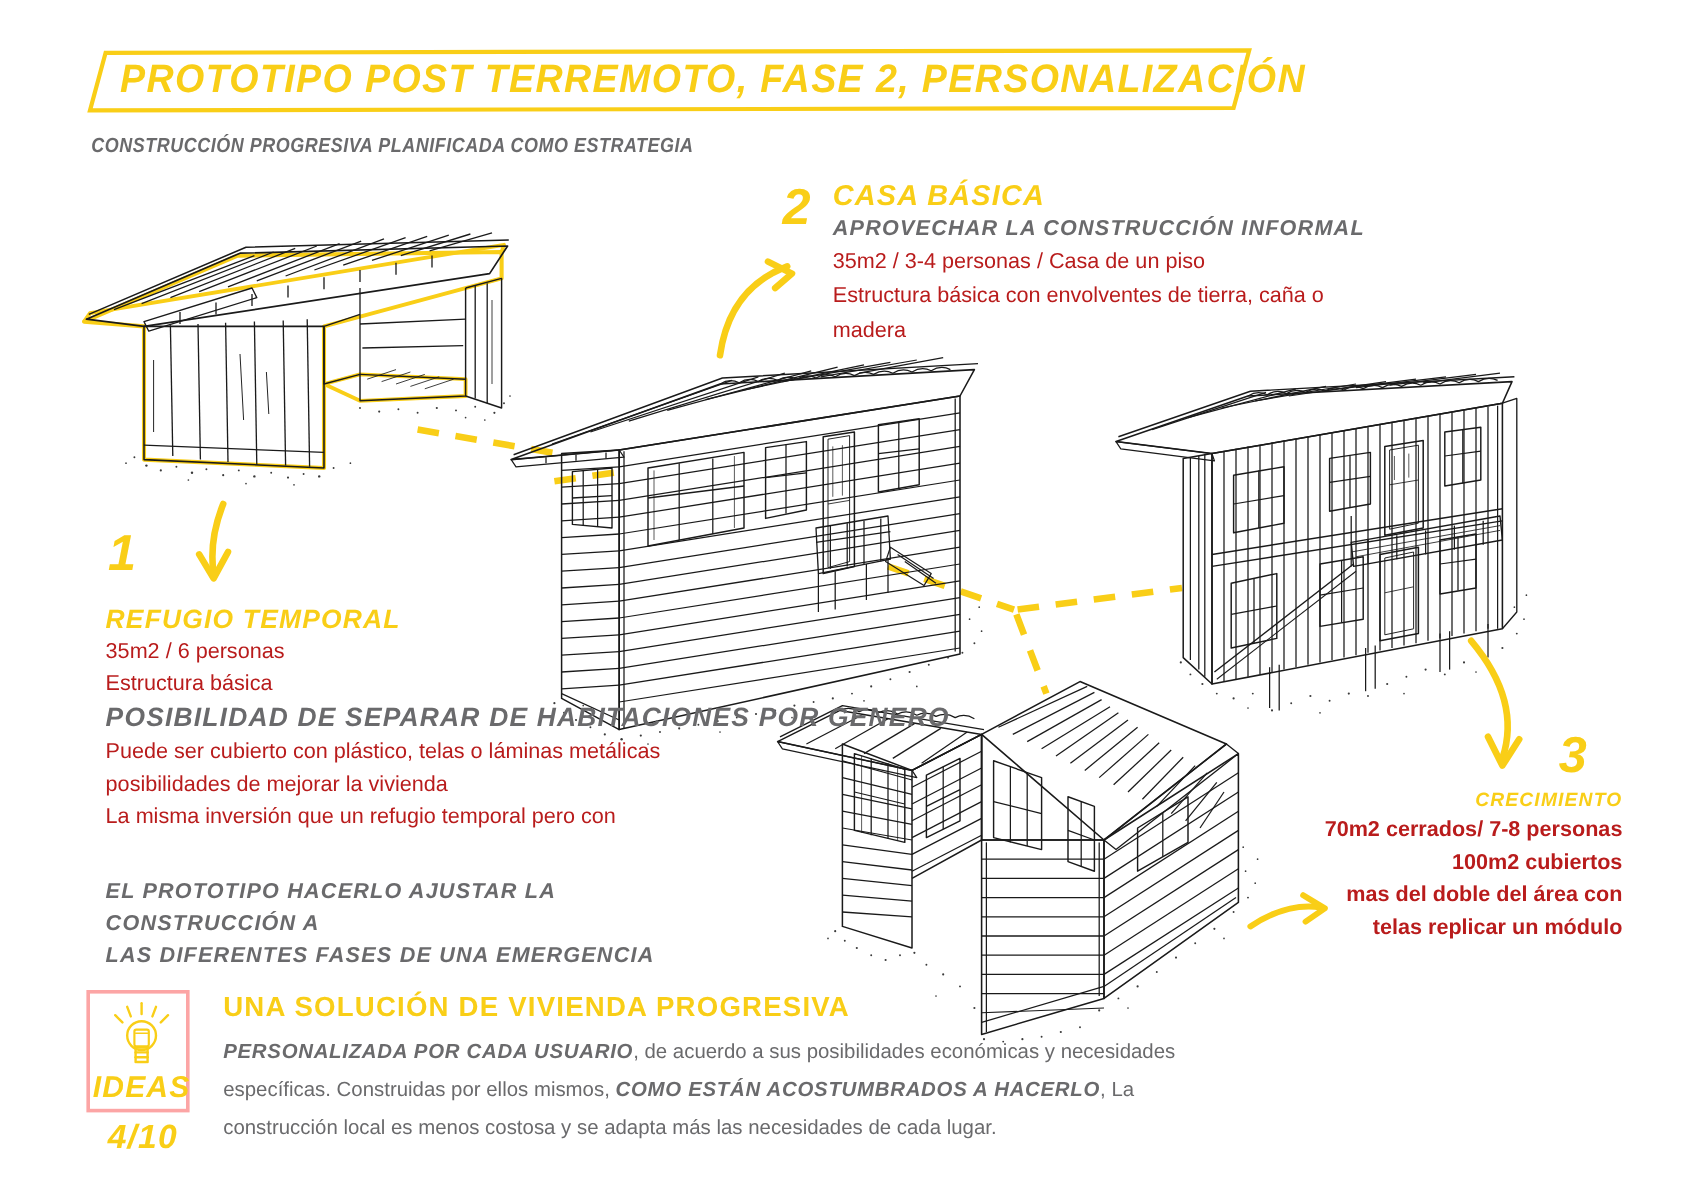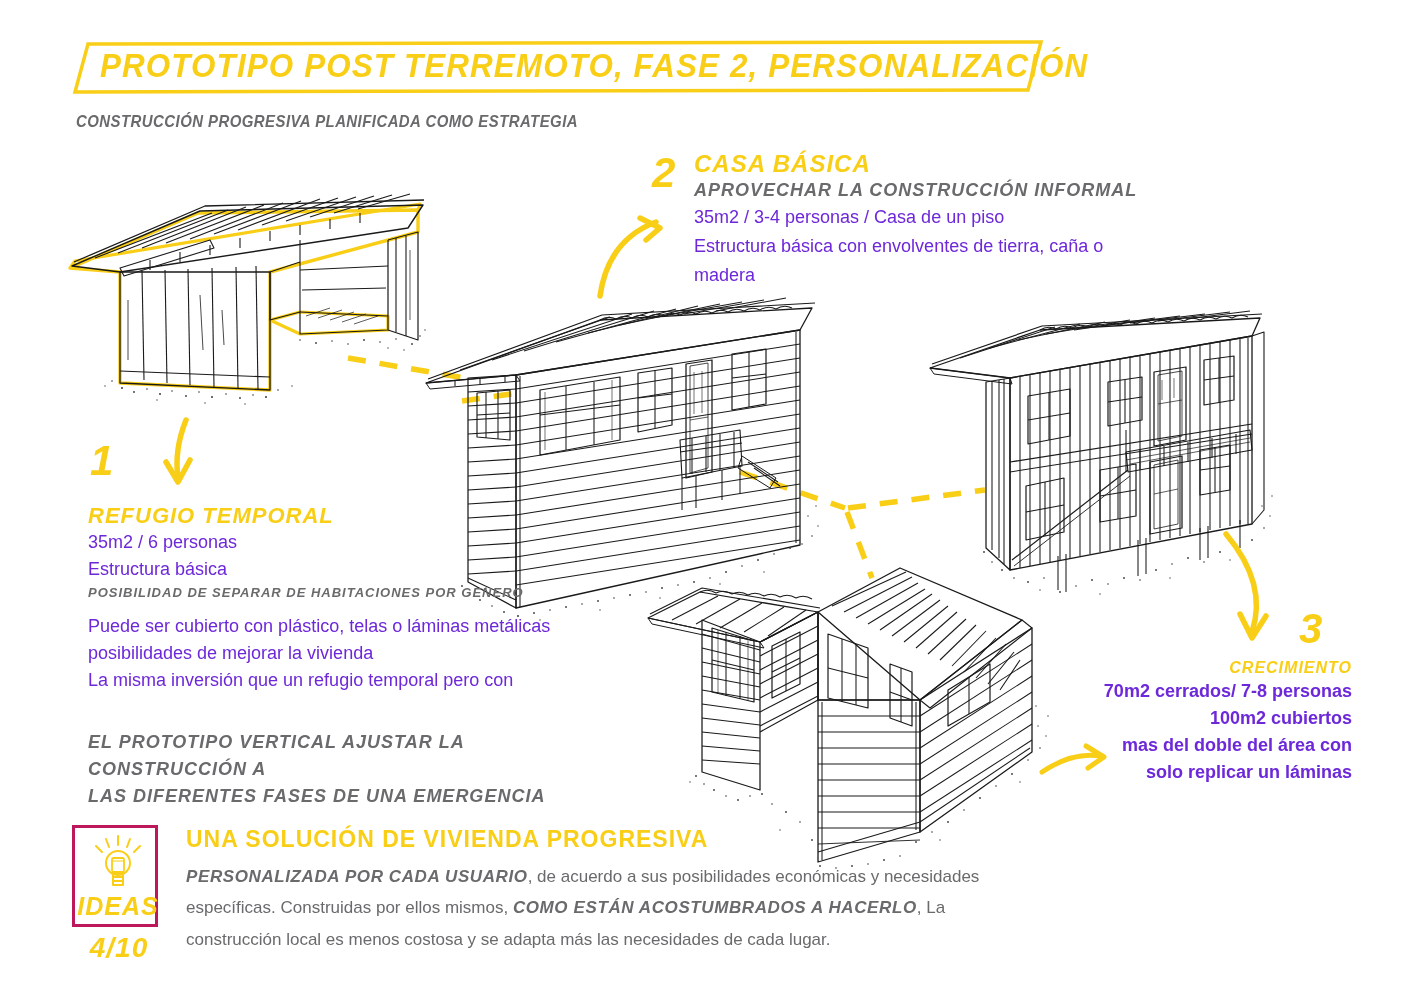--- a/index.html
+++ b/index.html
@@ -19,21 +19,21 @@
   .cond-bold {
     font-family: "Liberation Sans Narrow", "Liberation Sans", sans-serif;
     font-weight: bold;
     font-style: italic;
     letter-spacing: 0.5px;
     transform: scaleX(0.88);
     transform-origin: left center;
   }
   .body-txt {
     font-family: "Liberation Sans", sans-serif;
-    color: #6d28d9;
+    color: #b91c1c;
     font-weight: 400;
   }
 
   
   #title-box {
     position: absolute;
     left: 74px; top: 41px;
     width: 968px; height: 52px;
   }
   #title-box svg { position: absolute; left: 0; top: 0; overflow: visible; }
@@ -92,41 +92,41 @@
   }
 
   #block2 { left: 694px; top: 150px; width: 430px; }
   #block2 .hd-y { font-size: 24px; }
   #block2 .hd-g { font-size: 18px; margin-top: 2px; }
   #block2 .body-txt { font-size: 18px; line-height: 1.45; margin-top: 3px; }
 
   #block1 { left: 88px; top: 503px; width: 520px; }
   #block1 .hd-y { font-size: 22px; }
   #block1 .body-txt { font-size: 18px; line-height: 1.52; }
-  #block1 .hd-g { font-size: 13px; margin: 1px 0 13px; font-style: italic; }
+  #block1 .hd-g { font-size: 22px; margin: 1px 0 2px; font-style: italic; }
   #block1 .tagline {
     margin-top: 34px;
     font-family: "Liberation Sans Narrow", "Liberation Sans", sans-serif;
     font-weight: bold; font-style: italic;
     color: #6a6a6c;
     font-size: 18px;
     line-height: 1.5;
     letter-spacing: 1px;
   }
 
   #block3 { left: 1000px; top: 658px; width: 352px; text-align: right; }
   #block3 .hd-y { font-size: 16px; line-height: 1.25; }
   #block3 .body-txt { font-size: 18px; line-height: 1.5; font-weight: bold; }
 
   
   #ideas-badge {
     position: absolute;
     left: 72px; top: 825px;
     width: 86px; height: 102px;
-    border: 3px solid #be185d;
+    border: 3px solid #fca5a5;
   }
   #bulb-wrap {
     position: absolute; left: 0; top: 4px;
     width: 86px; height: 62px;
   }
   #ideas-label {
     position: absolute;
     left: 0; top: 64px; width: 86px;
     text-align: center;
     font-family: "Liberation Sans Narrow", "Liberation Sans", sans-serif;
@@ -754,31 +754,31 @@
 
   <div id="block1" class="block">
     <div class="hd-y">REFUGIO TEMPORAL</div>
     <div class="body-txt">35m2 / 6 personas</div>
     <div class="body-txt">Estructura básica</div>
     <div class="hd-g">POSIBILIDAD DE SEPARAR DE HABITACIONES POR GENERO</div>
     <div class="body-txt">Puede ser cubierto con plástico, telas o láminas metálicas</div>
     <div class="body-txt">posibilidades de mejorar la vivienda</div>
     <div class="body-txt">La misma inversión que un refugio temporal pero con</div>
     <div class="tagline">
-      <div>EL PROTOTIPO VERTICAL AJUSTAR LA CONSTRUCCIÓN A</div>
+      <div>EL PROTOTIPO HACERLO AJUSTAR LA CONSTRUCCIÓN A</div>
       <div>LAS DIFERENTES FASES DE UNA EMERGENCIA</div>
     </div>
   </div>
 
   <div id="block3" class="block">
     <div class="hd-y">CRECIMIENTO</div>
     <div class="body-txt">70m2 cerrados/ 7-8 personas</div>
     <div class="body-txt">100m2 cubiertos</div>
     <div class="body-txt">mas del doble del área con</div>
-    <div class="body-txt">solo replicar un láminas</div>
+    <div class="body-txt">telas replicar un módulo</div>
   </div>
 
   <div id="ideas-badge">
     <div id="bulb-wrap">
       <svg width="86" height="62" viewBox="0 0 86 62">
         <g stroke="#F9CE17" fill="none" stroke-width="2" stroke-linecap="round">
 
           <path d="M43,4 L43,13"></path>
           <path d="M31,7 L34,15"></path>
           <path d="M55,7 L52,15"></path>

